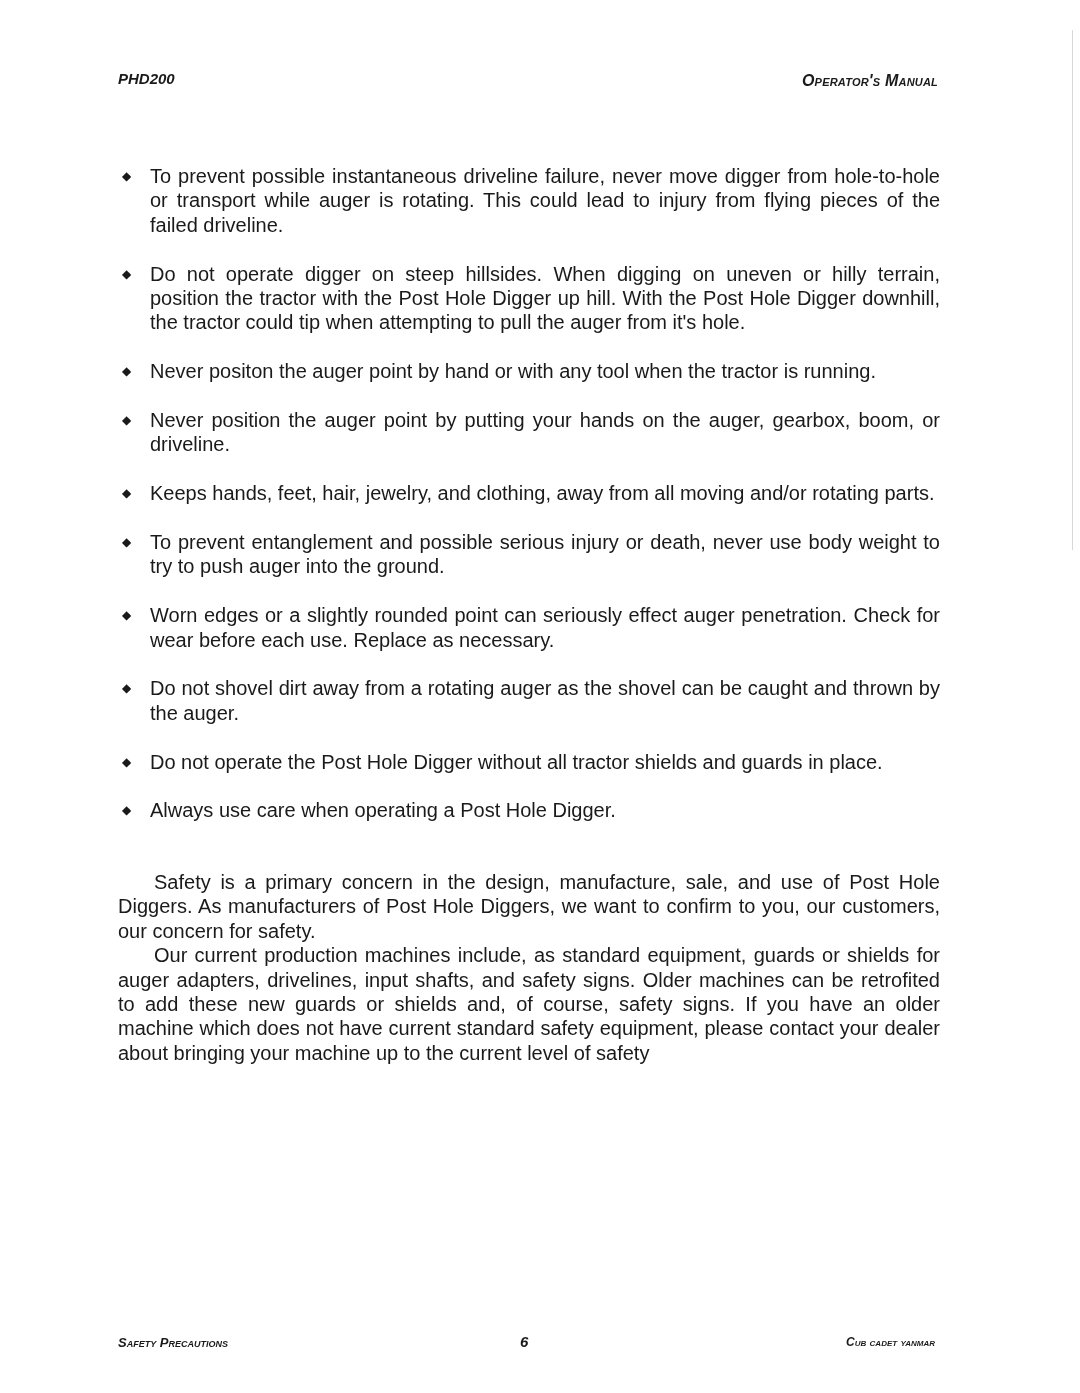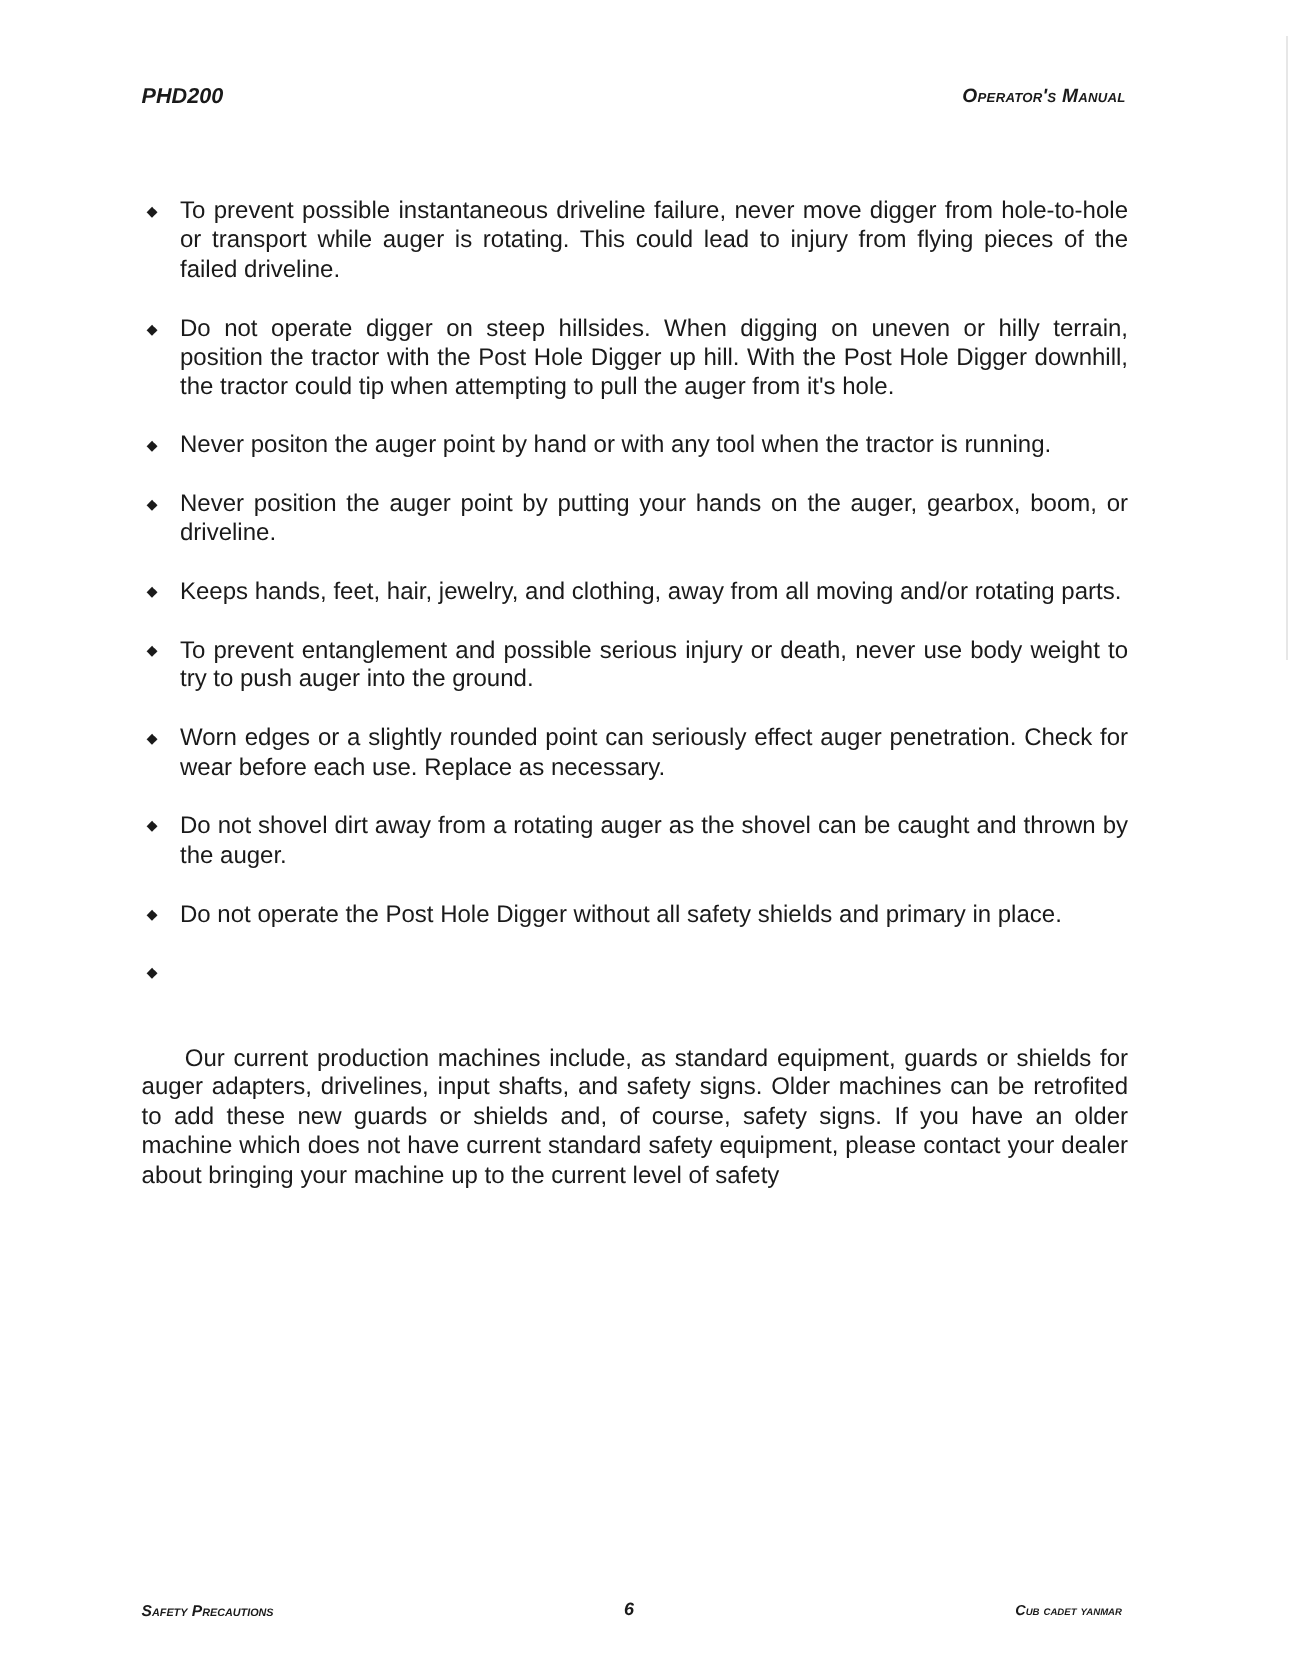--- a/index.html
+++ b/index.html
@@ -8,21 +8,21 @@
       font-family: "Liberation Sans", sans-serif; color: #1a1a1a;
     }
     .edge-line {
       position: absolute; right: 7px; top: 30px; width: 1px; height: 520px;
       background: #d8d8d8;
     }
     .header-left, .header-right, .footer-left, .footer-center, .footer-right {
       position: absolute; font-style: italic; font-weight: bold;
       font-family: "Liberation Sans", sans-serif;
     }
-    .header-left { left: 118px; top: 70px; font-size: 18px; }
+    .header-left { left: 118px; top: 70px; font-size: 15px; }
     .header-right { right: 142px; top: 72px; font-size: 16px; font-variant: small-caps; letter-spacing: 0.2px; }
     .footer-left { left: 118px; top: 1335px; font-size: 13px; font-variant: small-caps; }
     .footer-center { left: 520px; top: 1333px; font-size: 15px; }
     .footer-right { right: 145px; top: 1335px; font-size: 12px; font-variant: small-caps; }
 
     .bullets {
       position: absolute; left: 118px; top: 164px; width: 822px;
       margin: 0; padding: 0; list-style: none;
     }
     .bullet {
@@ -50,23 +50,24 @@
 
 <ul class="bullets">
   <li class="bullet"><span class="bullet-marker">◆</span><span>To prevent possible instantaneous driveline failure, never move digger from hole-to-hole or transport while auger is rotating.  This could lead to injury from flying pieces of the failed driveline.</span></li>
   <li class="bullet"><span class="bullet-marker">◆</span><span>Do not operate digger on steep hillsides.  When digging on uneven or hilly terrain, position the tractor with the Post Hole Digger up hill.  With the Post Hole Digger downhill, the tractor could tip when attempting to pull the auger from it's hole.</span></li>
   <li class="bullet"><span class="bullet-marker">◆</span><span>Never positon the auger point by hand or with any tool when the tractor is running.</span></li>
   <li class="bullet"><span class="bullet-marker">◆</span><span>Never position the auger point by putting your hands on the auger, gearbox, boom, or driveline.</span></li>
   <li class="bullet"><span class="bullet-marker">◆</span><span>Keeps hands, feet, hair, jewelry, and clothing, away from all moving and/or rotating parts.</span></li>
   <li class="bullet"><span class="bullet-marker">◆</span><span>To prevent entanglement and possible serious injury or death, never use body weight to try to push auger into the ground.</span></li>
   <li class="bullet"><span class="bullet-marker">◆</span><span>Worn edges or a slightly rounded point can seriously effect auger penetration. Check  for  wear before each use.  Replace as necessary.</span></li>
   <li class="bullet"><span class="bullet-marker">◆</span><span>Do not shovel dirt away from a rotating auger as the shovel can be caught and thrown by the auger.</span></li>
-  <li class="bullet"><span class="bullet-marker">◆</span><span>Do not operate the Post Hole Digger without all safety shields and primary in place.</span></li>
-  <li class="bullet"><span class="bullet-marker">◆</span></li>
+  <li class="bullet"><span class="bullet-marker">◆</span><span>Do not operate the Post Hole Digger without all tractor shields and guards in place.</span></li>
+  <li class="bullet"><span class="bullet-marker">◆</span><span>Always use care when operating a Post Hole Digger.</span></li>
 </ul>
 
 <div class="paras">
+  <p class="para">Safety is a primary concern in the design, manufacture, sale, and use of Post Hole Diggers.  As manufacturers of Post Hole Diggers, we want to confirm to you, our customers, our concern for safety.</p>
   <p class="para last">Our current production machines include, as standard equipment, guards or shields for auger adapters, drivelines, input shafts, and safety signs.  Older machines can be retrofited to add these new guards or shields and, of course, safety signs.  If you have an older machine which does not have current standard safety equipment, please contact your dealer about bringing your machine up to the current level of safety</p>
 </div>
 
 <div class="footer-left">Safety Precautions</div>
 <div class="footer-center">6</div>
 <div class="footer-right">Cub cadet yanmar</div>
 
 </body></html>

